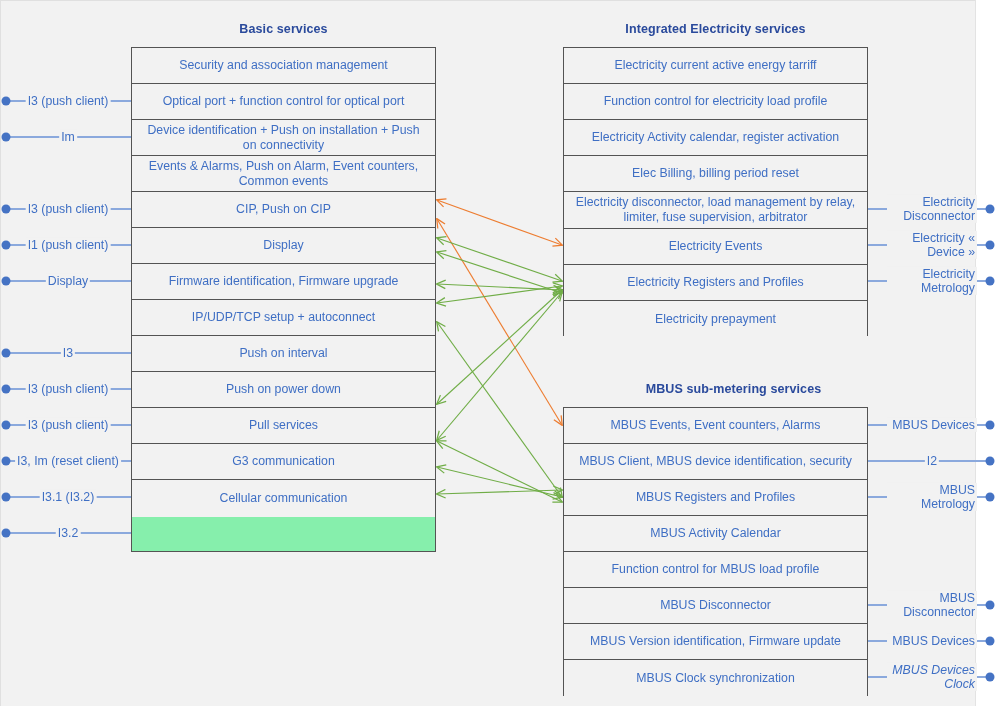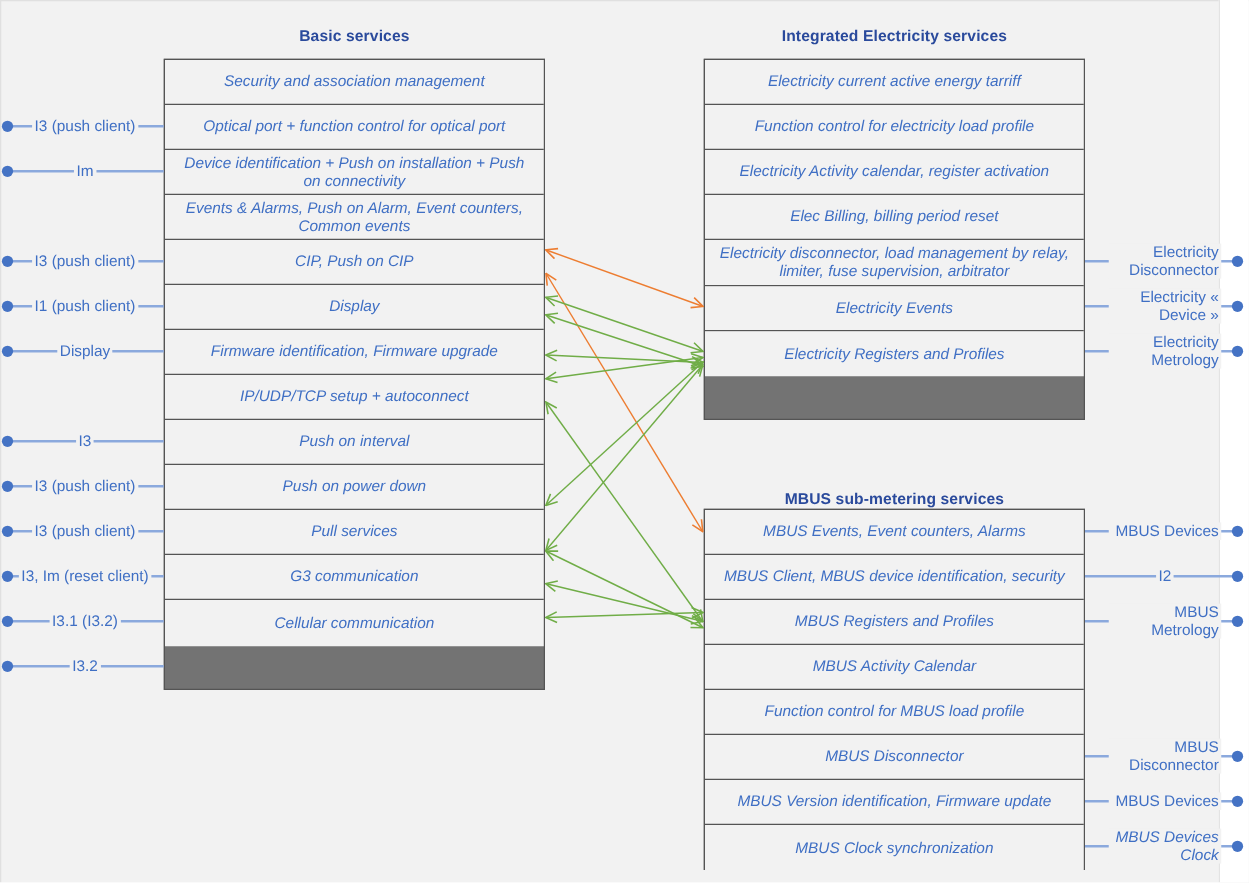--- a/index.html
+++ b/index.html
@@ -21,23 +21,22 @@
   }
   .col-title{
     position:absolute;
     font-size:12.5px;font-weight:bold;color:#2a4a9c;
     text-align:center;letter-spacing:.1px;
     white-space:nowrap;
   }
   .stack{
     position:absolute;
     border:1.6px solid #545454;
-    background:#737373;
+    background:#86efac;
     box-sizing:border-box;
-    font-style:italic;
   }
   .svc{
     position:relative;
     box-sizing:border-box;
     border-bottom:1.6px solid #545454;
     background:#f2f2f2;
     color:#3f6fc4;
     font-size:12.3px;
     line-height:1.22;
     display:flex;align-items:center;justify-content:center;
@@ -66,21 +65,21 @@
 <body>
 
 <div id="canvas">
 
   <div class="sheet-right-edge"></div>
 
   <div class="col-title" style="left:131px;top:22px;width:305px;">Basic services</div>
 
   <div class="col-title" style="left:563px;top:22px;width:305px;">Integrated Electricity services</div>
 
-  <div class="col-title" style="left:563px;top:382px;width:305px;margin-top:10px;">MBUS sub-metering services</div>
+  <div class="col-title" style="left:581px;top:382px;width:305px;">MBUS sub-metering services</div>
 
   <div class="stack" id="stack-basic" style="left:131px;top:47px;width:305px;height:505px;">
       <div class="svc" style="height: 36px;">
         <span>Security and association management</span>
       </div>
       <div class="svc" style="height: 36px;">
         <span>Optical port + function control for optical port</span>
       </div>
       <div class="svc" style="height: 36px;">
         <span>Device identification + Push on installation + Push on connectivity</span>
@@ -131,20 +130,23 @@
         <span>Elec Billing, billing period reset</span>
       </div>
       <div class="svc" style="height: 37px;">
         <span>Electricity disconnector, load management by relay, limiter, fuse supervision, arbitrator</span>
       </div>
       <div class="svc" style="height: 36px;">
         <span>Electricity Events</span>
       </div>
       <div class="svc" style="height: 36px;">
         <span>Electricity Registers and Profiles</span>
+      </div>
+      <div class="svc" style="height: 36px;">
+        <span>Electricity prepayment</span>
       </div>
     </div>
 
   <div class="stack" id="stack-mbus" style="left:563px;top:407px;width:305px;height:289px;">
       <div class="svc" style="height: 36px;">
         <span>MBUS Events, Event counters, Alarms</span>
       </div>
       <div class="svc" style="height: 36px;">
         <span>MBUS Client, MBUS device identification, security</span>
       </div>

